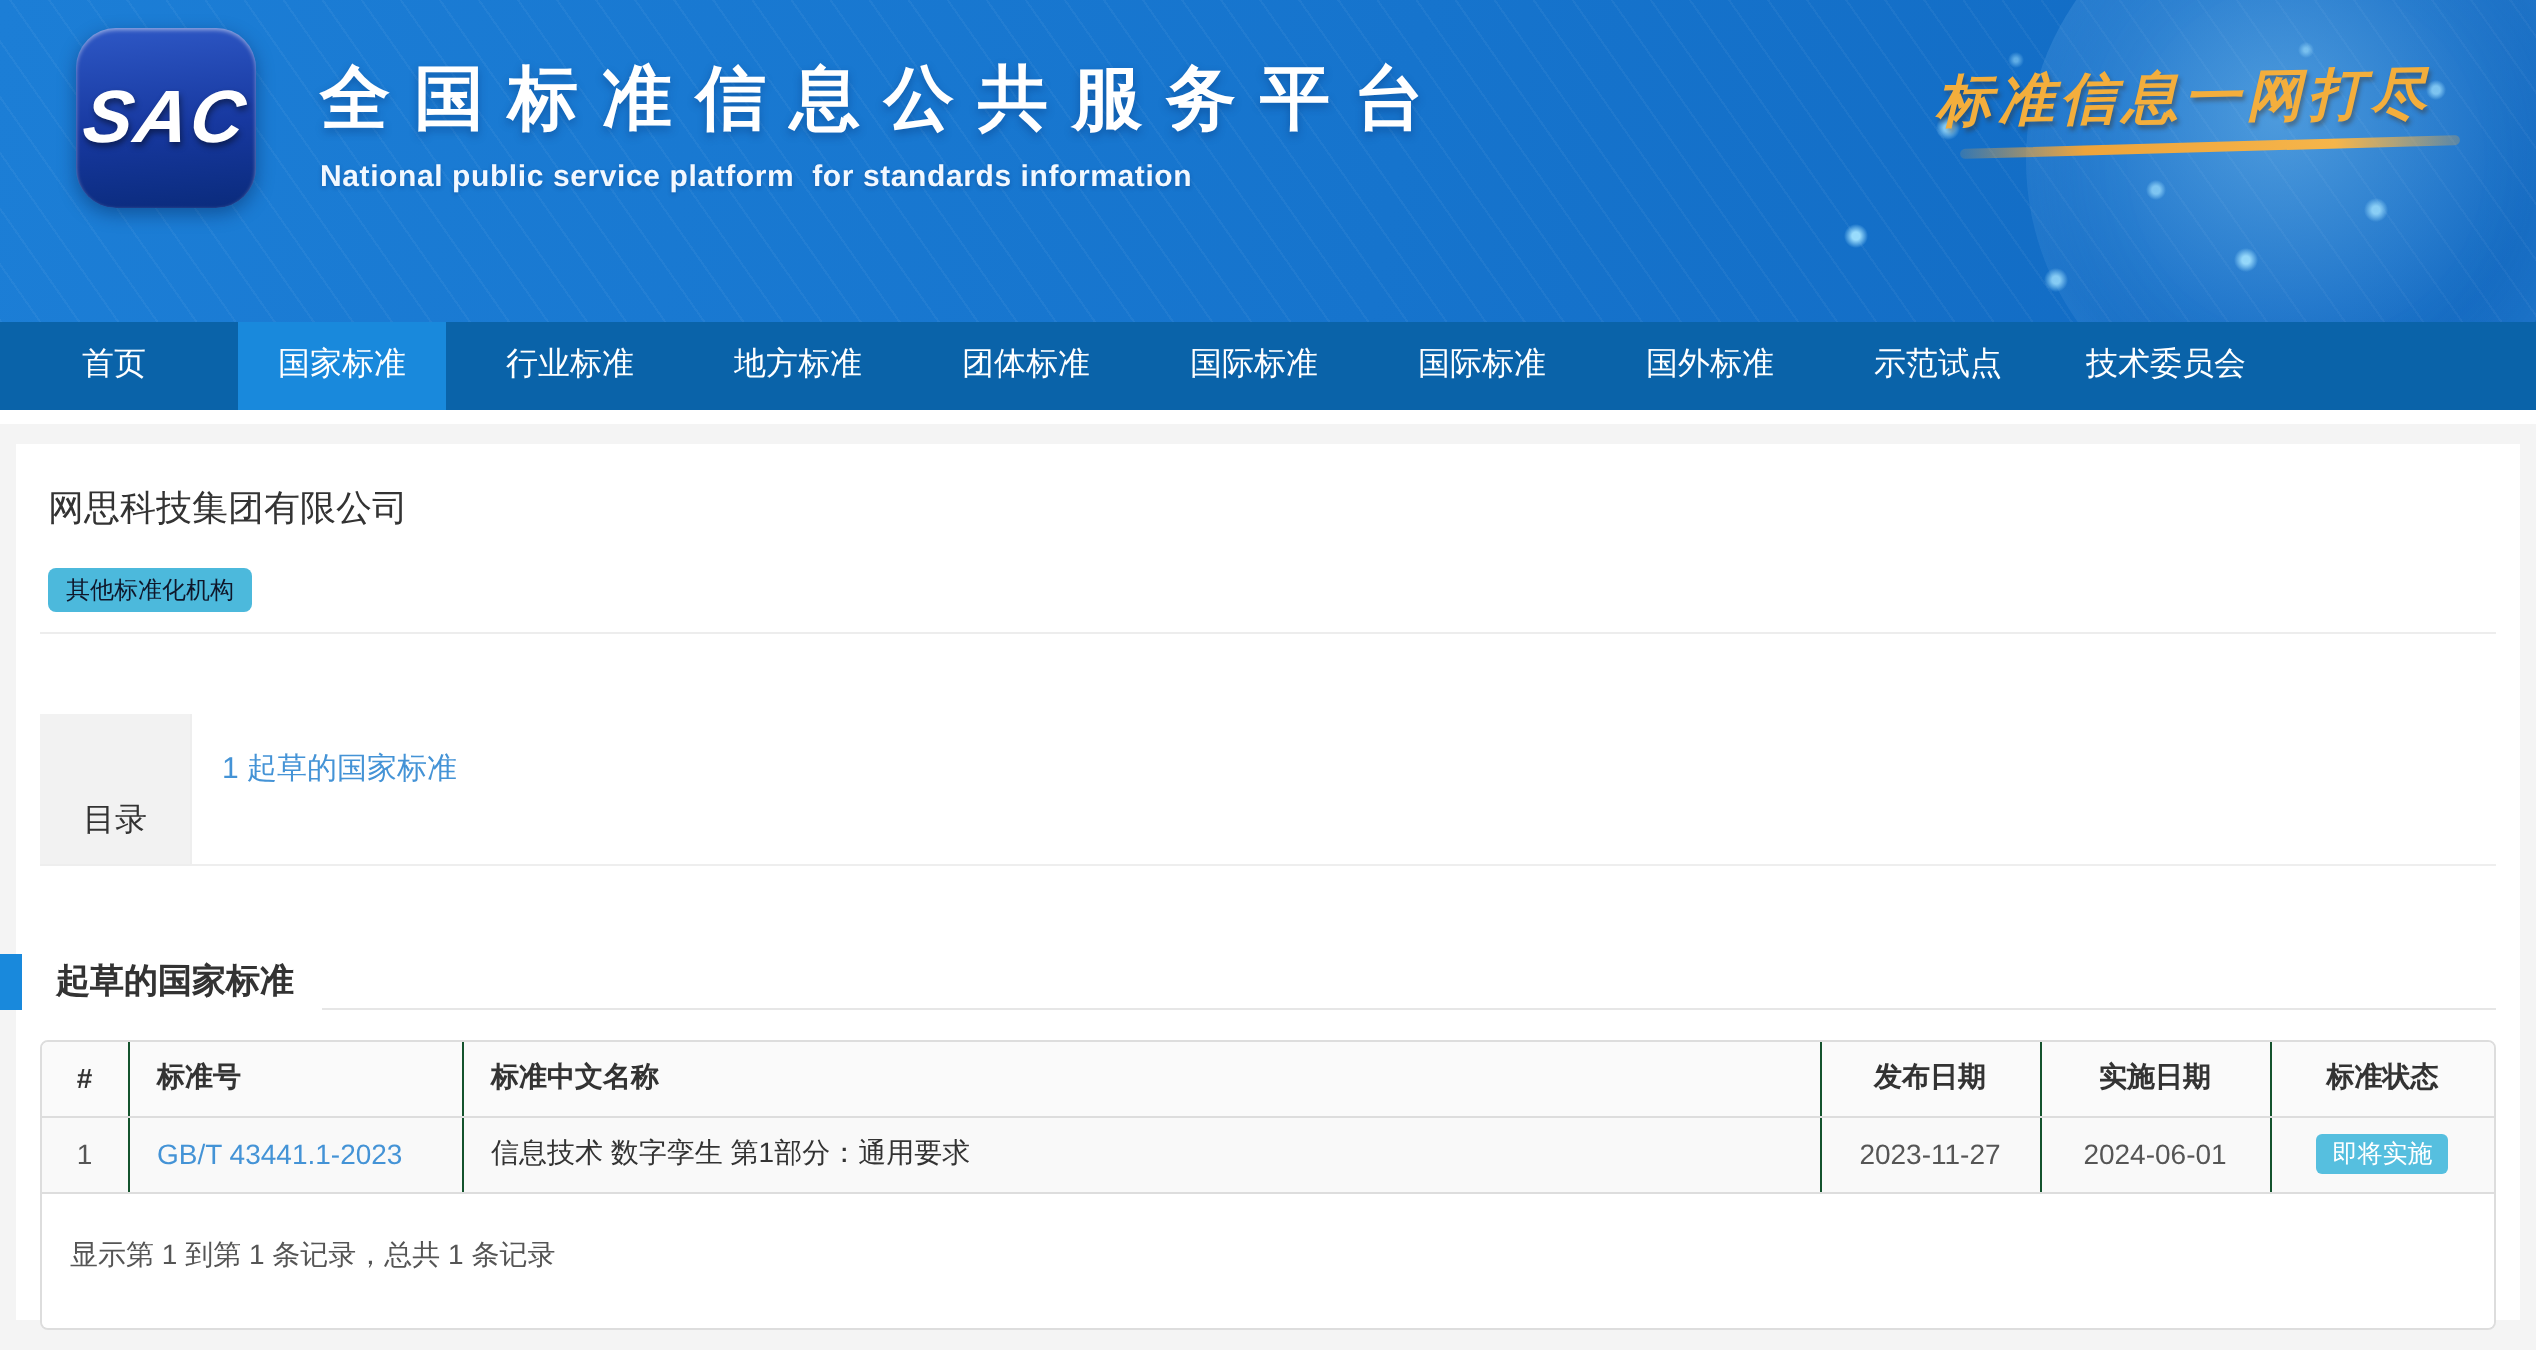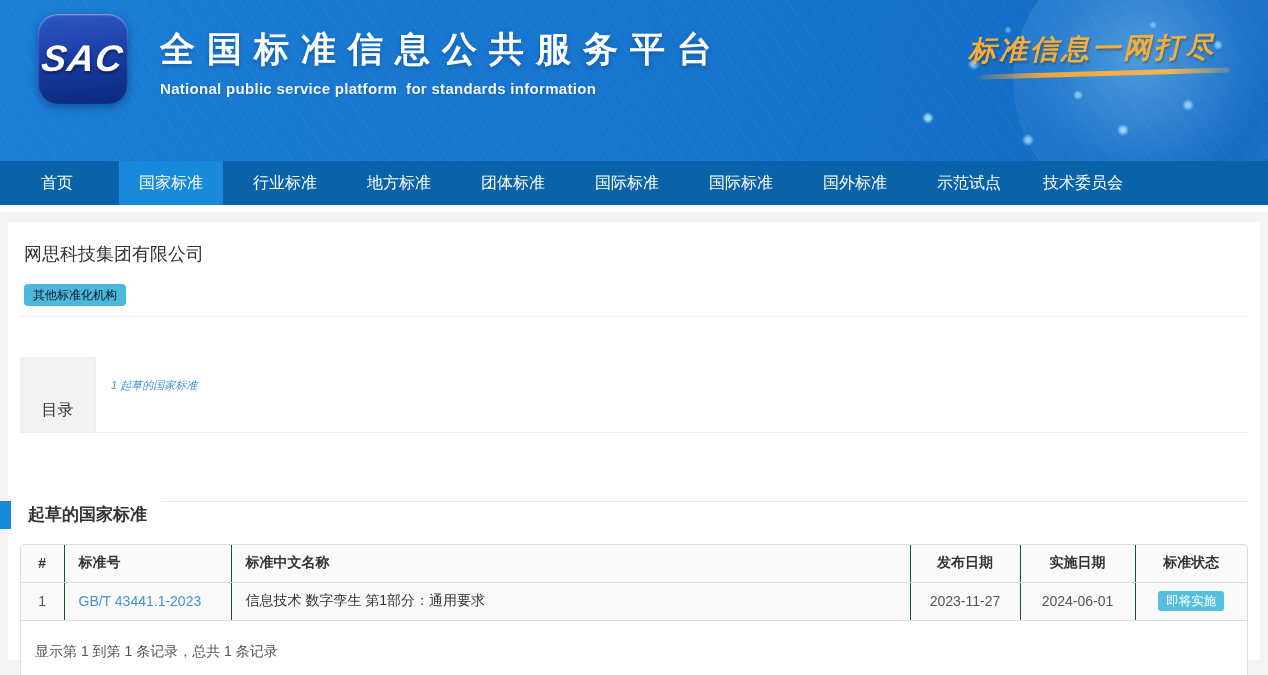--- a/index.html
+++ b/index.html
@@ -88,23 +88,23 @@
   }
   .divider{ border-top:1px solid #ededed; margin-top:10px; }
 
   .toc-row{ display:flex; margin-top:40px; border-bottom:1px solid #eee; }
   .toc-label-cell{
     width:75px; height:75px; background:#f2f2f2;
     display:flex; align-items:flex-end; justify-content:center; padding-bottom:11px;
     font-size:16px; color:#333;
   }
   .toc-content{ flex:1; border-left:1px solid #eee; padding:18px 0 0 15px; }
-  .toc-link{ color:var(--link,#4493d6); font-size:11px; text-decoration:none; cursor:pointer;font-style:italic; }
-
-  .section-head{ display:flex; align-items:flex-start; margin-top:68px; position:relative; }
+  .toc-link{ color:var(--link,#4493d6); font-size:15px; text-decoration:none; cursor:pointer; }
+
+  .section-head{ display:flex; align-items:flex-end; margin-top:44px; position:relative; }
   .section-marker{ position:absolute; left:-20px; top:0; width:11px; height:28px; background:var(--accent,#2e87d8); }
   .section-title{ font-size:17px; font-weight:bold; color:#333; margin-left:8px; line-height:28px; }
   .section-line{ flex:1; height:1px; background:#e6e6e6; margin-left:14px; }
 
   .table-wrap{ margin-top:15px; border:1px solid #ddd; border-radius:4px; overflow:hidden; }
   table{ width:100%; border-collapse:collapse; font-size:14px; }
   th,td{ border-left:1px solid #14532d; }
   th:first-child, td:first-child{ border-left:none; }
   thead th{
     background:#fafafa; height:37px; color:#333; font-weight:bold;

